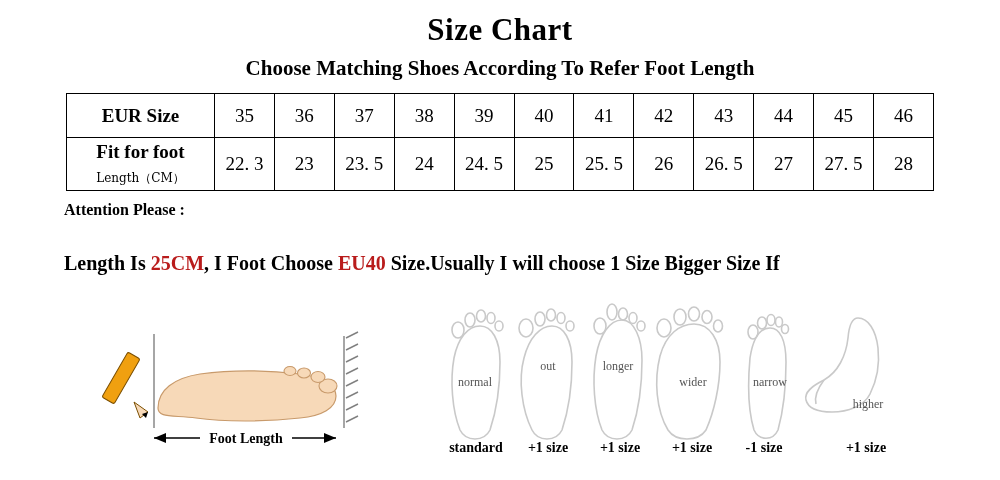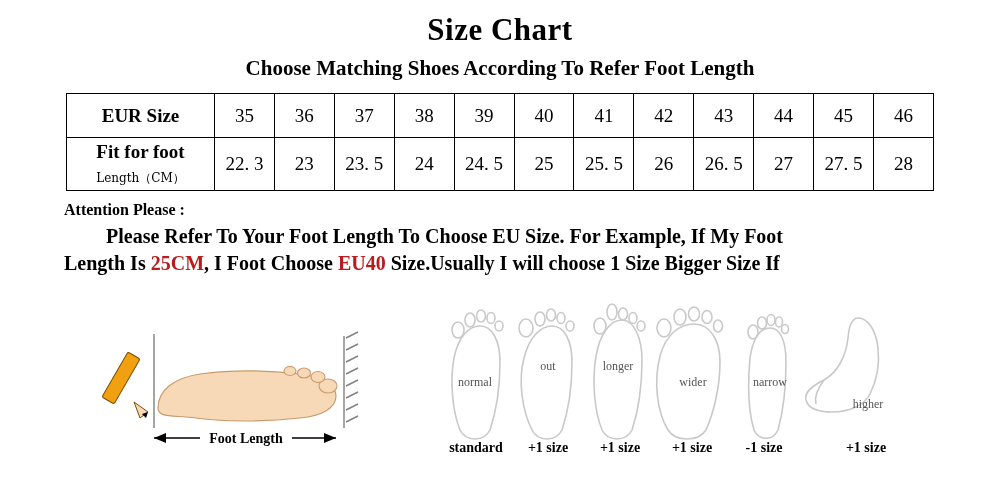--- a/index.html
+++ b/index.html
@@ -124,21 +124,21 @@
     <td class="val">26. 5</td>
     <td class="val">27</td>
     <td class="val">27. 5</td>
     <td class="val">28</td>
   </tr>
 </tbody>
   </table>
 
 <div class="attention">Attention Please :</div>
 <div class="para">
-  <span class="indent"></span><span>Please Refer To Your Foot Length To Choose EU Size. For Example, If My Foot</span><br>
+  <span class="indent"></span><br>
   <span>Length Is </span><span class="red">25CM</span><span>, I Foot Choose </span><span class="red">EU40</span><span> Size.Usually I will choose 1 Size Bigger Size If</span><br>
 </div>
 
 <div class="diagram">
   <svg width="280" height="130" viewBox="0 0 280 130">
 
     <g stroke="#808080" stroke-width="1.4">
       <line x1="248" y1="6" x2="248" y2="98"></line>
       <line x1="250" y1="8" x2="262" y2="2"></line>
       <line x1="250" y1="20" x2="262" y2="14"></line>

